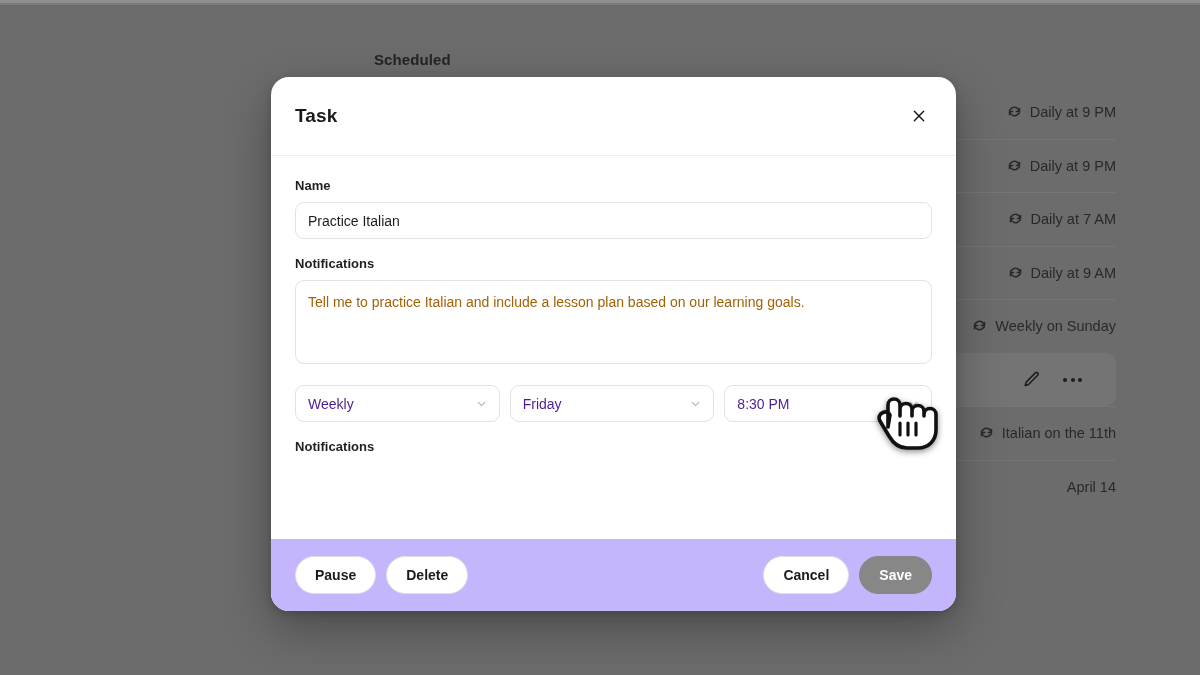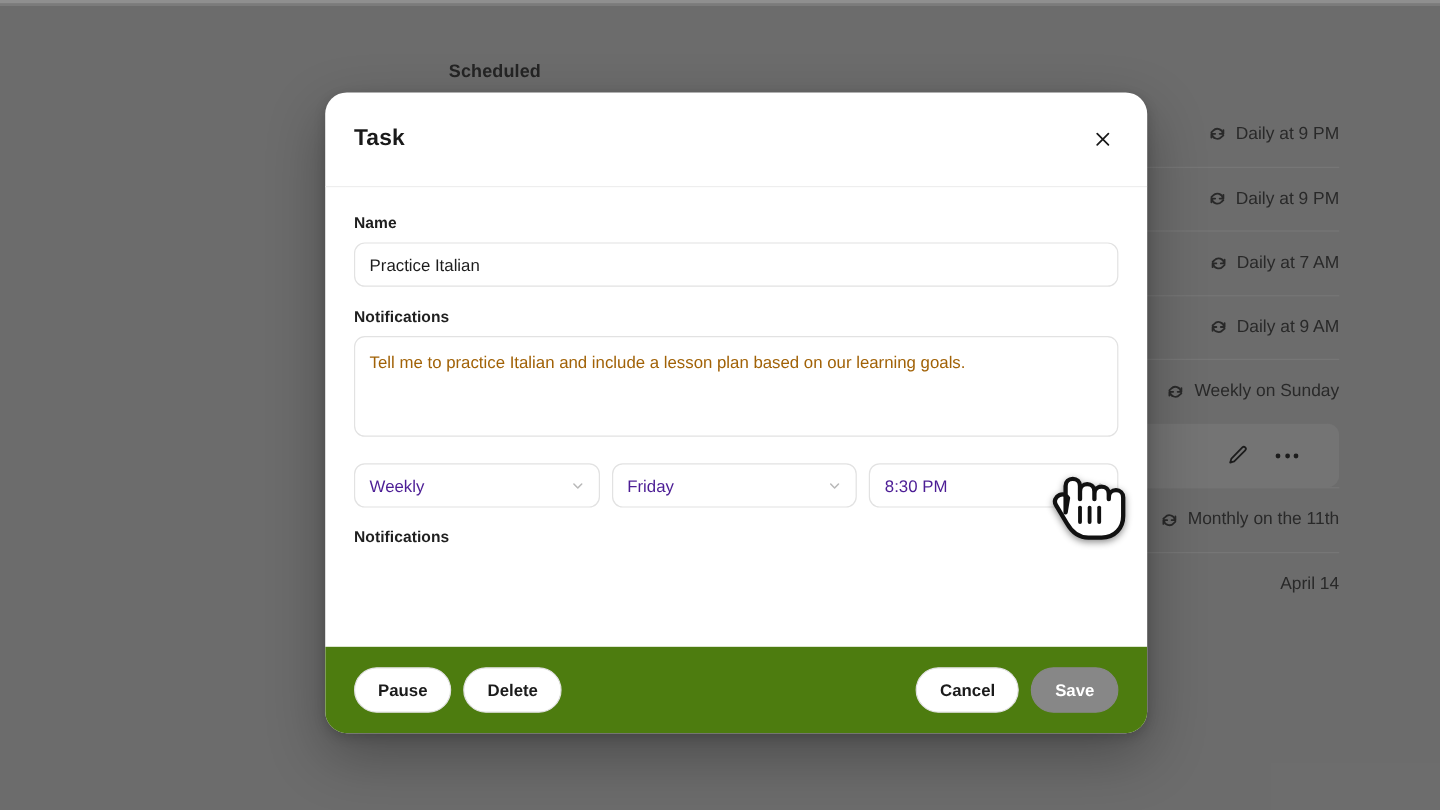--- a/index.html
+++ b/index.html
@@ -70,21 +70,21 @@
   .bg-row:first-child { border-top: none; }
 
   .bg-row.highlight {
     background: #888888;
     border-radius: 10px;
     border-top-color: transparent;
   }
 
   .bg-row-meta {
     display: flex;
-    align-items: center;
+    align-items: flex-start;
     gap: 8px;
     font-size: 14.5px;
     color: #2c2c2c;
     white-space: nowrap;
   }
 
   .refresh-ico {
     display: inline-block;
     width: 15px; height: 15px;
     color: #2c2c2c;
@@ -234,21 +234,21 @@
   }
   .chev svg { display: block; width: 13px; height: 13px; }
 
   .modal-footer {
     flex: 0 0 auto;
     height: 72px;
     padding: 0 24px;
     display: flex;
     align-items: center;
     justify-content: space-between;
-    background: #4d7c0f;
+    background: #c4b5fd;
   }
   .foot-left, .foot-right { display: flex; align-items: center; gap: 10px; }
 
   .pill {
     height: 38px;
     min-width: 70px;
     padding: 0 19px;
     border-radius: 19px;
     border: 1px solid #e0e0e0;
     background: #ffffff;
@@ -380,21 +380,21 @@
       <div class="bg-row">
         <div class="bg-row-meta">
           <span class="refresh-ico">
             <svg viewBox="0 0 24 24" fill="none" stroke="currentColor" stroke-width="2.4" stroke-linecap="round" stroke-linejoin="round">
                 <polyline points="20 7 20 12 15 12"></polyline>
                 <polyline points="4 17 4 12 9 12"></polyline>
                 <path d="M19.4 12a7.5 7.5 0 0 0-13-4.2L4 10"></path>
                 <path d="M4.6 12a7.5 7.5 0 0 0 13 4.2L20 14"></path>
               </svg>
           </span>
-          <span>Monthly on the 11th</span>
+          <span>Italian on the 11th</span>
         </div>
       </div>
 
       <div class="bg-row">
         <div class="bg-row-meta">
           <span>April 14</span>
         </div>
       </div>
 
     </div>

